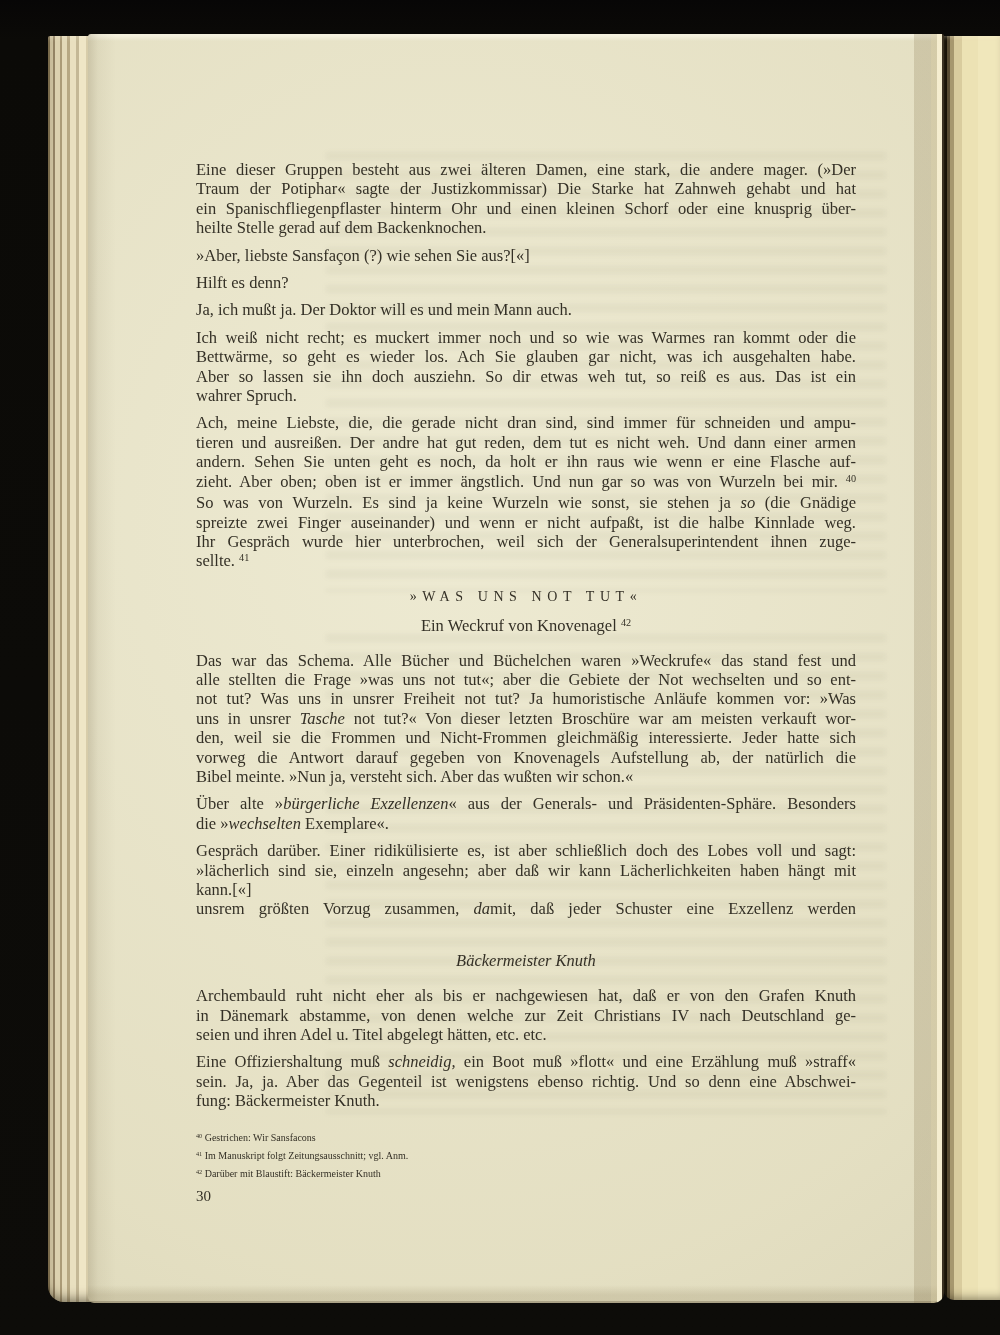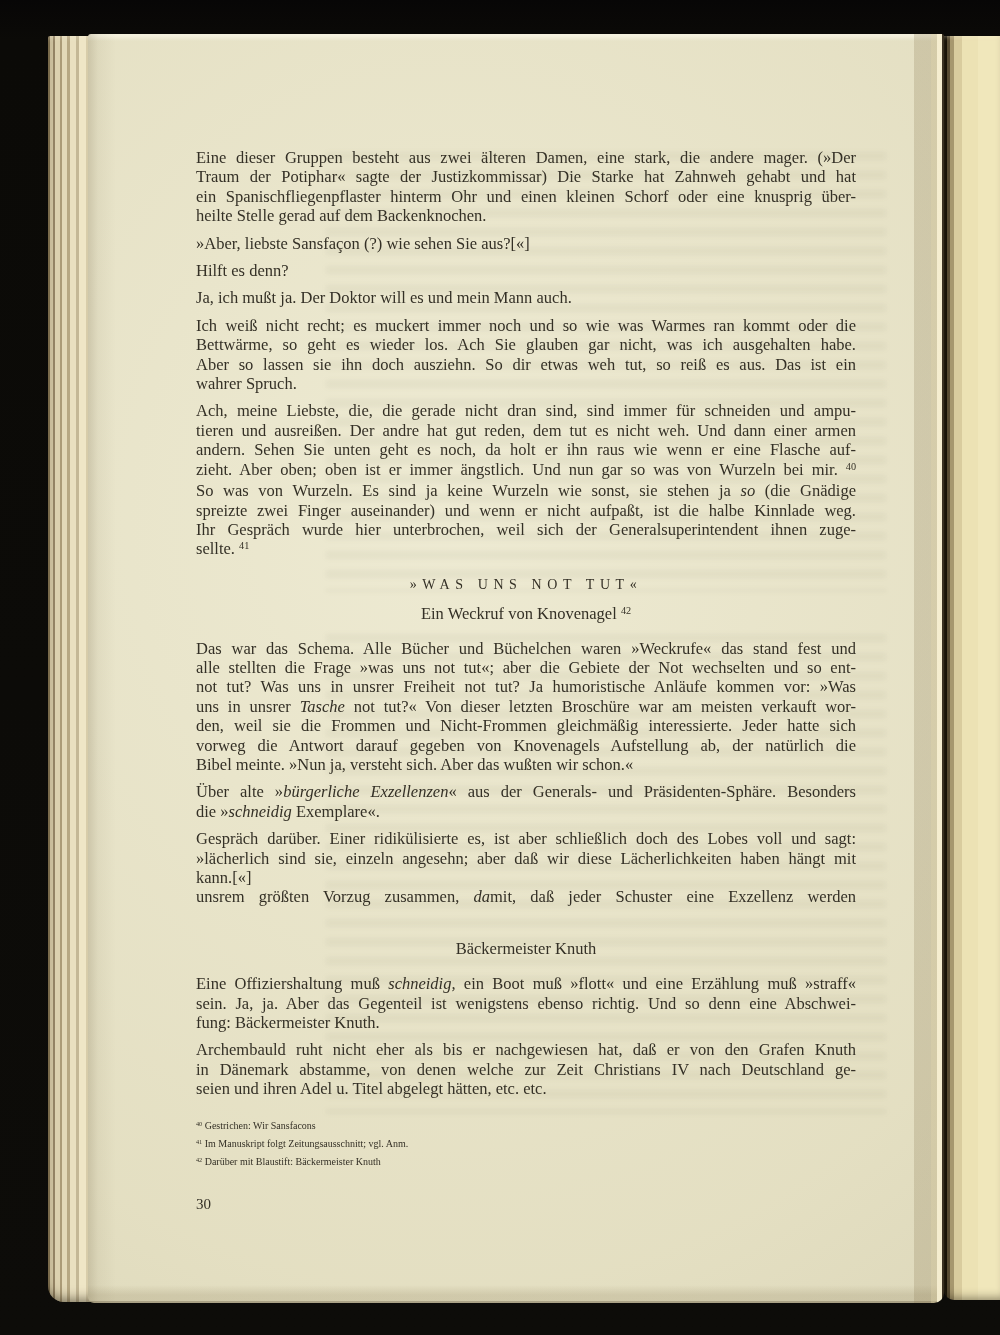--- a/index.html
+++ b/index.html
@@ -40,33 +40,33 @@
   
   .page-right{position:absolute;left:944px;top:36px;width:56px;height:1264px;
     border-radius:0 0 0 10px;
     background:linear-gradient(90deg,
       #181307 0 3px,#584c33 3px 6px,#a6976e 6px 10px,#d9cc9e 10px 18px,
       #ece2b4 18px 34px,#f0e7bb 34px 100%);
     box-shadow:inset 0 -8px 10px -6px rgba(40,32,16,.5),
                inset 0 3px 5px -3px rgba(255,250,230,.45);}
 
   
-  .text-block{position:absolute;left:108px;top:114px;width:660px;
+  .text-block{position:absolute;left:108px;top:126px;width:660px;
     color:#343026;font-size:16.5px;line-height:19.4px;}
   .para{margin:0 0 8px;}
   .line{text-align:justify;text-align-last:justify;}
   .line.last{text-align-last:left;}
   .italic{font-style:italic;}
   .sup{font-size:.62em;position:relative;top:-.48em;letter-spacing:0;}
   .h-caps{text-align:center;letter-spacing:.4em;font-size:14px;margin:14px 0 10px;color:#343026;}
   .h-sub{text-align:center;margin:0 0 13px;}
-  .h-italic{text-align:center;margin:32px 0 16px;}
+  .h-italic{text-align:center;font-style:italic;margin:32px 0 16px;}
   .footnotes{margin-top:18px;font-size:10px;line-height:17px;}
   .footnotes .line{text-align:left;text-align-last:left;}
-  .pagenum{margin-top:24px;font-size:15px;}
+  .pagenum{margin-top:4px;font-size:15px;}
 </style>
 </head>
 <body>
 
 <div class="scene">
   <div class="page-stack"></div>
 
   <div class="page-left">
     <div class="ghost g1"></div>
     <div class="ghost g2"></div>
@@ -110,38 +110,38 @@
             <div class="line"><span>Das war das Schema. Alle Bücher und Büchelchen waren »Weckrufe« das stand fest und</span></div>
             <div class="line"><span>alle stellten die Frage »was uns not tut«; aber die Gebiete der Not wechselten und so ent-</span></div>
             <div class="line"><span>not tut? Was uns in unsrer Freiheit not tut? Ja humoristische Anläufe kommen vor: »Was</span></div>
             <div class="line"><span>uns in unsrer </span><span class="italic">Tasche</span><span> not tut?« Von dieser letzten Broschüre war am meisten verkauft wor-</span></div>
             <div class="line"><span>den, weil sie die Frommen und Nicht-Frommen gleichmäßig interessierte. Jeder hatte sich</span></div>
             <div class="line"><span>vorweg die Antwort darauf gegeben von Knovenagels Aufstellung ab, der natürlich die</span></div>
             <div class="line last"><span>Bibel meinte. »Nun ja, versteht sich. Aber das wußten wir schon.«</span></div>
           </div>
           <div class="para">
             <div class="line"><span>Über alte »</span><span class="italic">bürgerliche Exzellenzen</span><span>« aus der Generals- und Präsidenten-Sphäre. Besonders</span></div>
-            <div class="line last"><span>die »</span><span class="italic">schneidig</span><span> Exemplare«.</span></div>
+            <div class="line last"><span>die »</span><span class="italic">wechselten</span><span> Exemplare«.</span></div>
           </div>
           <div class="para">
             <div class="line"><span>Gespräch darüber. Einer ridikülisierte es, ist aber schließlich doch des Lobes voll und sagt:</span></div>
-            <div class="line"><span>»lächerlich sind sie, einzeln angesehn; aber daß wir diese Lächerlichkeiten haben hängt mit</span></div>
+            <div class="line"><span>»lächerlich sind sie, einzeln angesehn; aber daß wir kann Lächerlichkeiten haben hängt mit</span></div>
             <div class="line last"><span>kann.[«]</span></div>
             <div class="line"><span>unsrem größten Vorzug zusammen, </span><span class="italic">da</span><span>mit, daß jeder Schuster eine Exzellenz werden</span></div>
           </div>
           <div class="h-italic">Bäckermeister Knuth</div>
           <div class="para">
+            <div class="line"><span>Archembauld ruht nicht eher als bis er nachgewiesen hat, daß er von den Grafen Knuth</span></div>
+            <div class="line"><span>in Dänemark abstamme, von denen welche zur Zeit Christians IV nach Deutschland ge-</span></div>
+            <div class="line last"><span>seien und ihren Adel u. Titel abgelegt hätten, etc. etc.</span></div>
+          </div>
+          <div class="para">
             <div class="line"><span>Eine Offiziershaltung muß </span><span class="italic">schneidig,</span><span> ein Boot muß »flott« und eine Erzählung muß »straff«</span></div>
             <div class="line"><span>sein. Ja, ja. Aber das Gegenteil ist wenigstens ebenso richtig. Und so denn eine Abschwei-</span></div>
             <div class="line last"><span>fung: Bäckermeister Knuth.</span></div>
-          </div>
-          <div class="para">
-            <div class="line"><span>Archembauld ruht nicht eher als bis er nachgewiesen hat, daß er von den Grafen Knuth</span></div>
-            <div class="line"><span>in Dänemark abstamme, von denen welche zur Zeit Christians IV nach Deutschland ge-</span></div>
-            <div class="line last"><span>seien und ihren Adel u. Titel abgelegt hätten, etc. etc.</span></div>
           </div>
           <div class="footnotes">
             <div class="line last"><span class="sup">40</span><span> Gestrichen: Wir Sansfacons</span></div>
             <div class="line last"><span class="sup">41</span><span> Im Manuskript folgt Zeitungsausschnitt; vgl. Anm.</span></div>
             <div class="line last"><span class="sup">42</span><span> Darüber mit Blaustift: Bäckermeister Knuth</span></div>
           </div>
         </div>
       <div class="pagenum">30</div>
     </div>
   </div>

